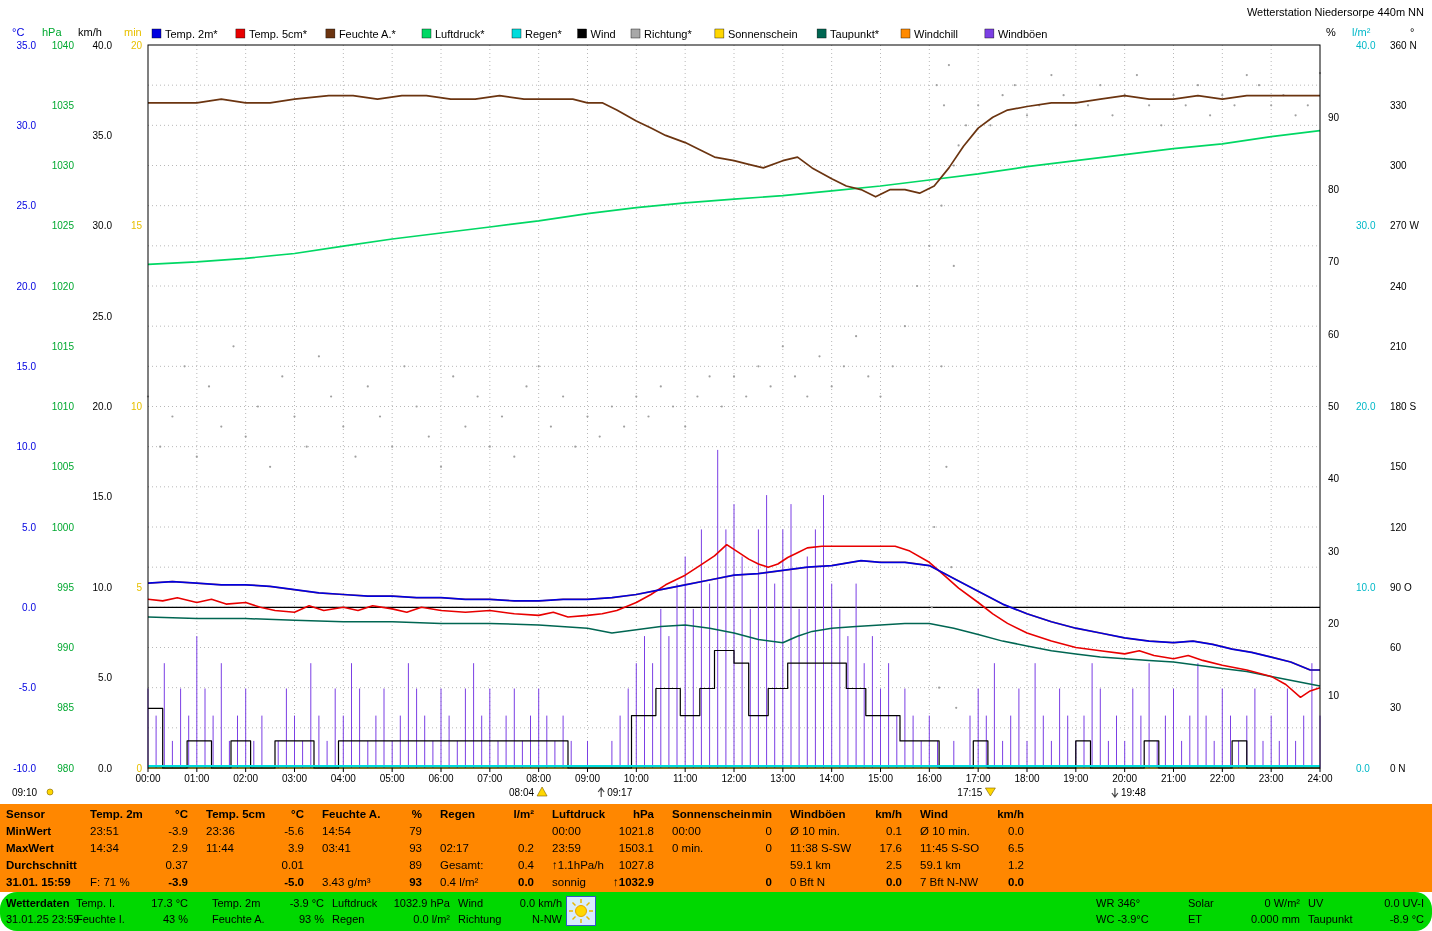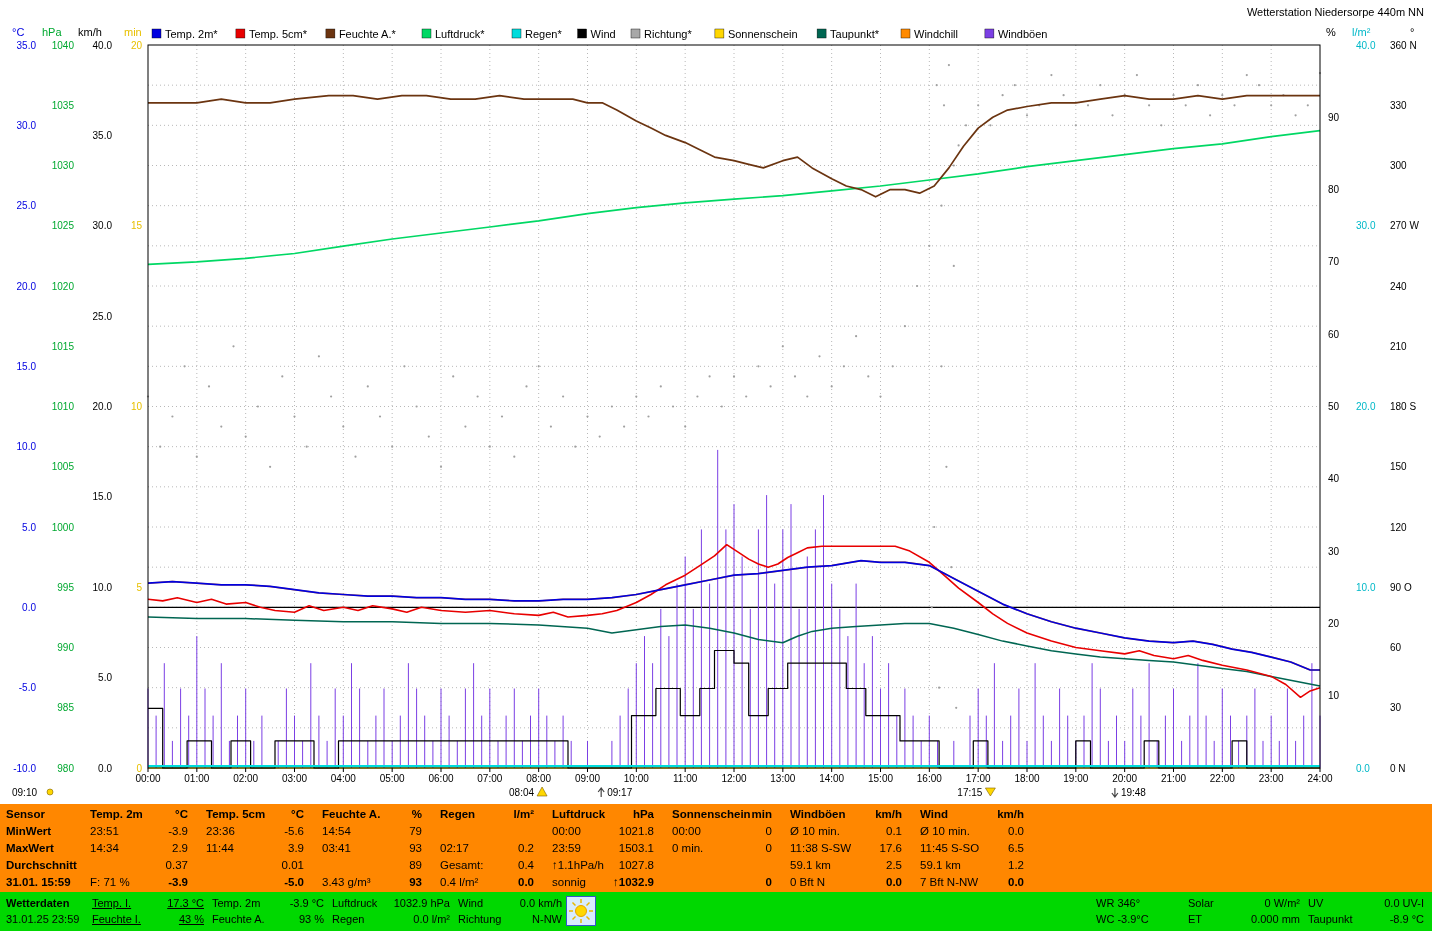--- a/index.html
+++ b/index.html
@@ -9,21 +9,21 @@
   .station{position:absolute;top:6px;right:8px;font-size:11px;}
   #chart{position:absolute;top:0;left:0;}
   #chart text{font-family:"Liberation Sans",sans-serif;}
   .stats-table{position:absolute;top:804px;left:0;width:1432px;height:88px;background:#ff8700;padding-top:2px;box-sizing:border-box;}
   .st-grid{display:grid;grid-template-columns:88px 116px 116px 118px 112px 120px 118px 130px 122px;font-size:11.5px;}
   .st-cell{height:17px;line-height:17px;white-space:nowrap;}
   .st-rowhead{padding-left:6px;font-weight:bold;}
   .st-pair{display:flex;justify-content:space-between;padding:0 16px 0 2px;}
   .st-head{font-weight:bold;}
   .st-bold{font-weight:bold;}
-  .status-bar{position:absolute;top:892px;left:0;width:1432px;height:39px;background:#00d800;font-size:11px;}
+  .status-bar{position:absolute;top:892px;left:0;width:1432px;height:39px;background:#00d800;font-size:11px;border-radius:17px;}
   .sb-group{position:absolute;top:3px;}
   .sb-line{display:flex;justify-content:space-between;height:16px;line-height:16px;white-space:nowrap;}
   .sun-icon{position:absolute;left:566px;top:4px;width:30px;height:30px;}
 </style>
 </head>
 <body>
 
 <div class="app">
   <svg id="chart" width="1432" height="802" viewBox="0 0 1432 802">
       <g stroke="#b8b8b8" stroke-dasharray="1,3">
@@ -703,21 +703,21 @@
       </svg>
     </div>
   <div class="sb-group" style="left: 6px; width: 84px;">
         <div class="sb-line st-bold">
           <span>Wetterdaten</span>
         </div>
         <div class="sb-line">
           <span>31.01.25 23:59</span>
         </div>
       </div>
-      <div class="sb-group" style="left: 92px; width: 112px; text-decoration: underline;">
+      <div class="sb-group" style="left: 76px; width: 112px;">
         <div class="sb-line">
           <span>Temp. I.</span>
           <span>17.3 °C</span>
         </div>
         <div class="sb-line">
           <span>Feuchte I.</span>
           <span>43 %</span>
         </div>
       </div>
       <div class="sb-group" style="left: 212px; width: 112px;">

